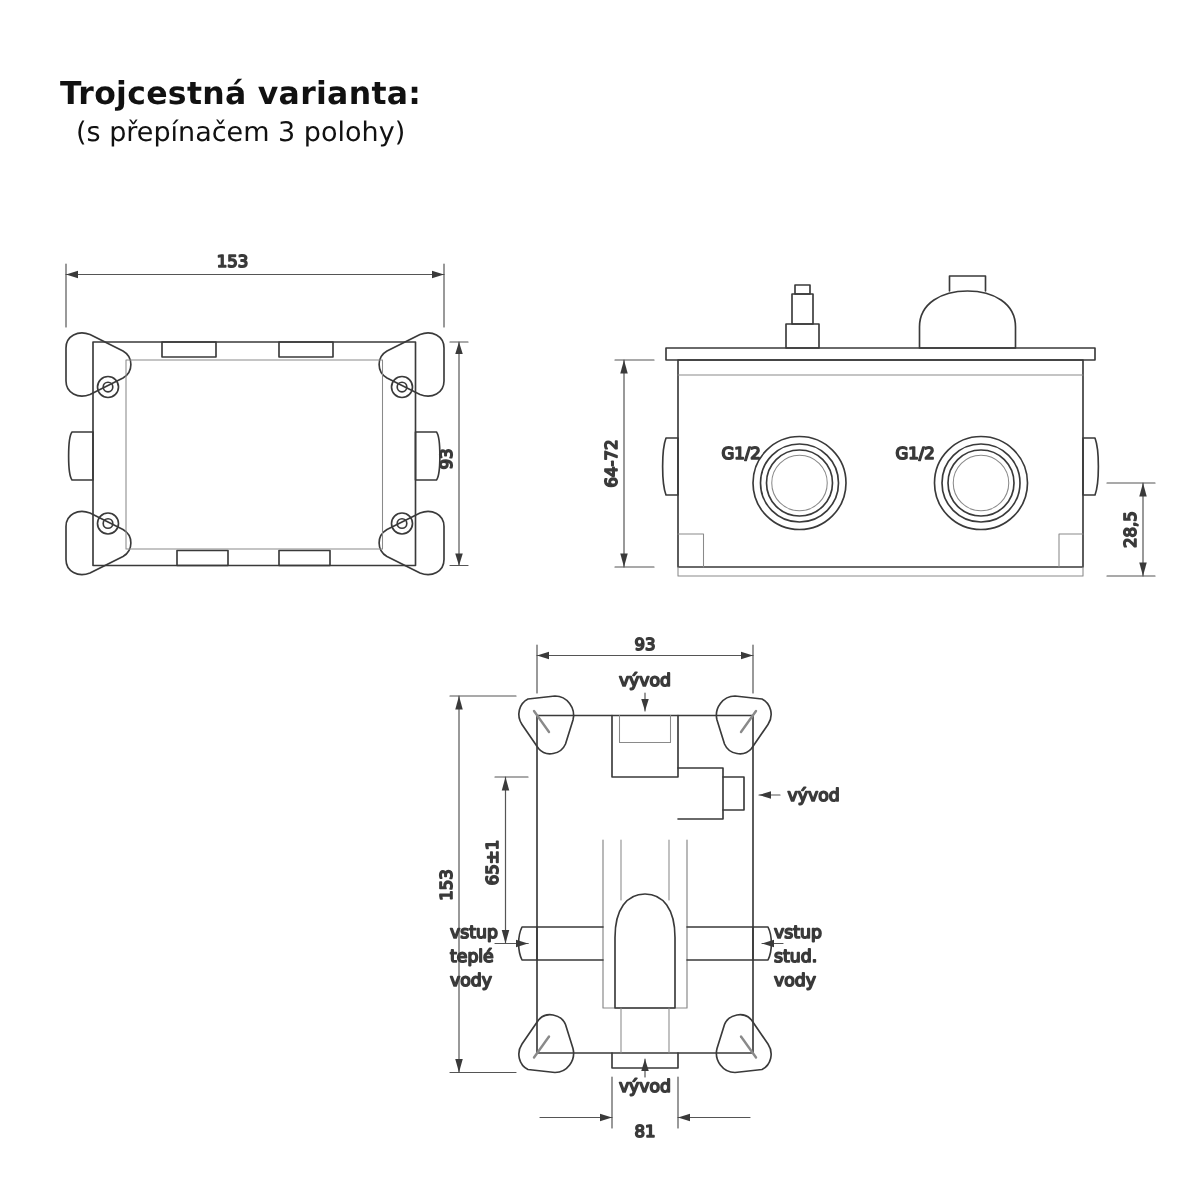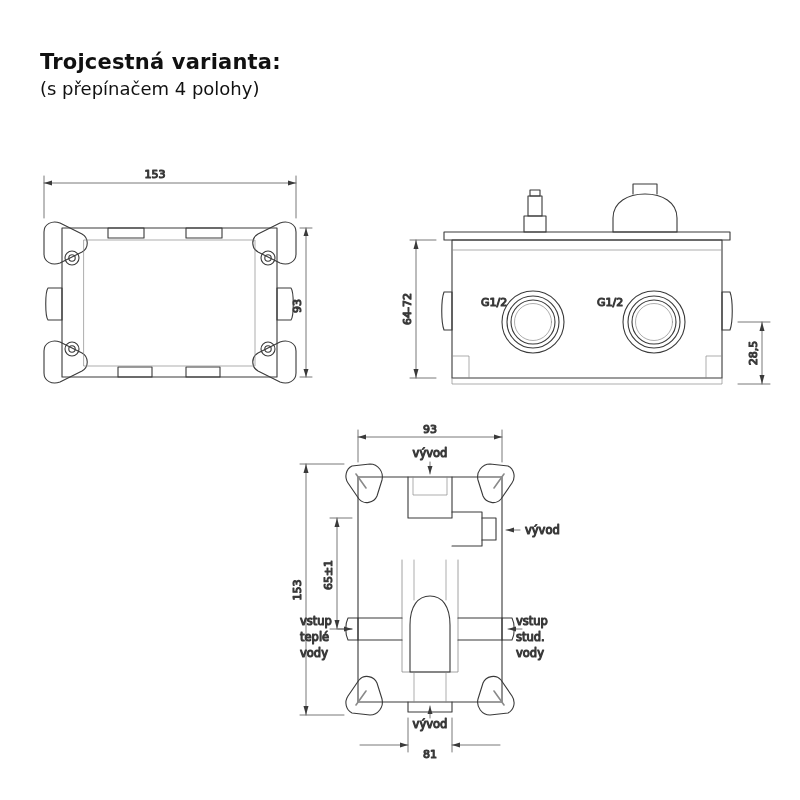--- a/index.html
+++ b/index.html
@@ -16,20 +16,21 @@
     overflow: hidden;
   }
   .page {
     position: absolute;
     inset: 0;
   }
   .title-block {
     position: absolute;
     left: 40px;
     top: 50px;
+    text-align: center;
   }
   .title-main {
     font-size: 21px;
     font-weight: bold;
     letter-spacing: 0.2px;
     color: #111;
     line-height: 1.15;
   }
   .title-sub {
     font-size: 18px;
@@ -61,21 +62,21 @@
     fill: #111;
   }
 </style>
 </head>
 <body>
 
 <div class="page">
 
   <div class="title-block">
     <div class="title-main">Trojcestná varianta:</div>
-    <div class="title-sub">(s přepínačem 4 polohy)</div>
+    <div class="title-sub">(s přepínačem 3 polohy)</div>
   </div>
 
   <svg class="drawing" viewBox="0 0 800 800">
     <g fill="none" stroke="#3a3a3a" stroke-width="1.1" stroke-linejoin="round" stroke-linecap="round">
 
       <g>
 
         <path d="M62 228 L62 377 L277 377 L277 228 Z"></path>
 
         <path d="M44 232 C44 224 52 220 60 223 L82 234 C89 238 89 248 82 252 L60 263 C52 266 44 262 44 254 Z"></path>

